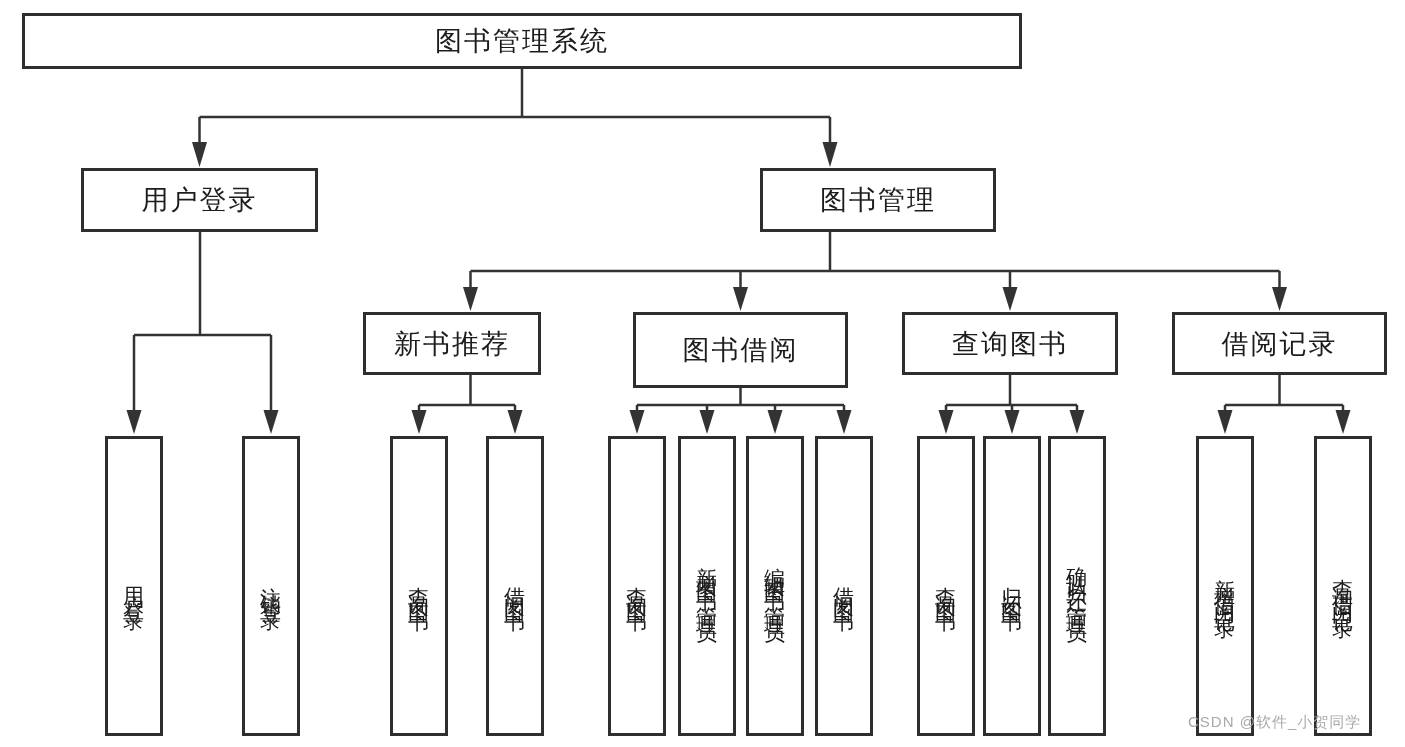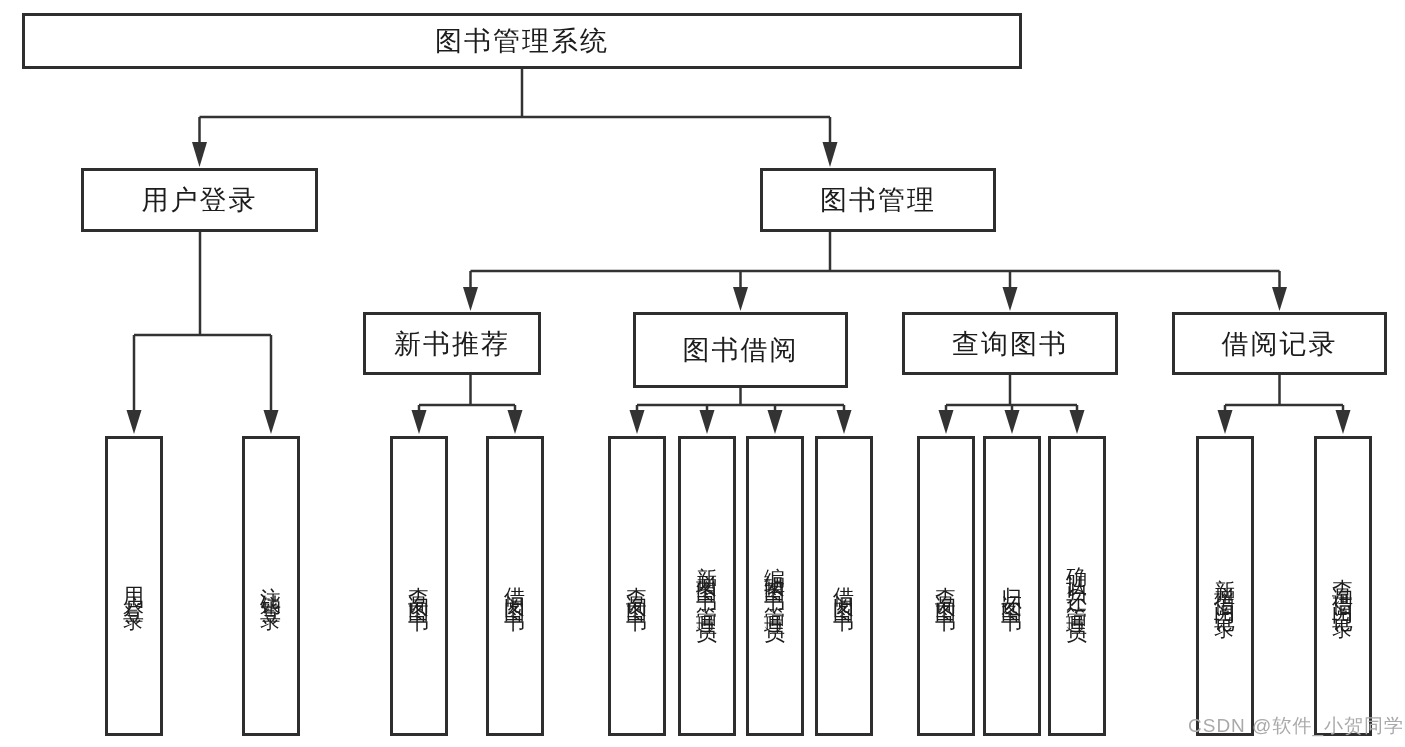--- a/index.html
+++ b/index.html
@@ -65,21 +65,21 @@
     text-orientation: mixed;
     letter-spacing: 8px;
     line-height: 1;
     white-space: nowrap;
   }
   .watermark {
     position: absolute;
     z-index: 2;
     left: 1188px;
     top: 713px;
-    font-size: 19px;
+    font-size: 15px;
     letter-spacing: 1px;
     color: var(--watermark);
     white-space: nowrap;
   }
 </style>
 </head>
 <body>
 
 <div class="canvas">
 

